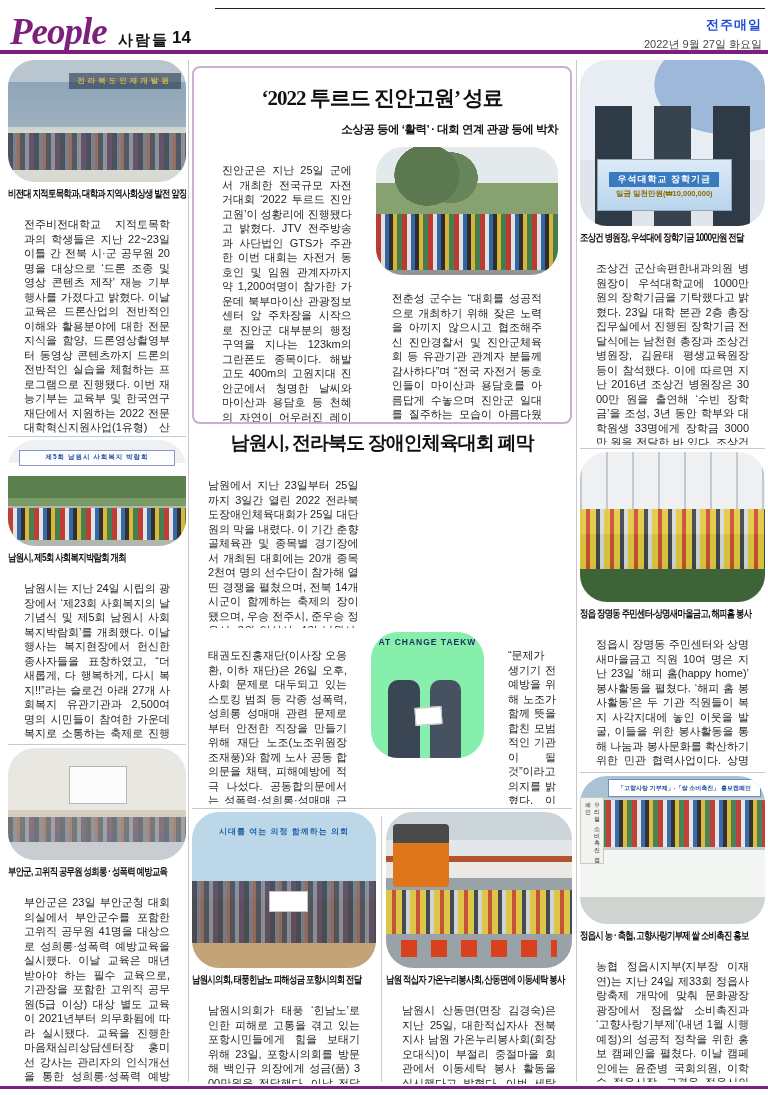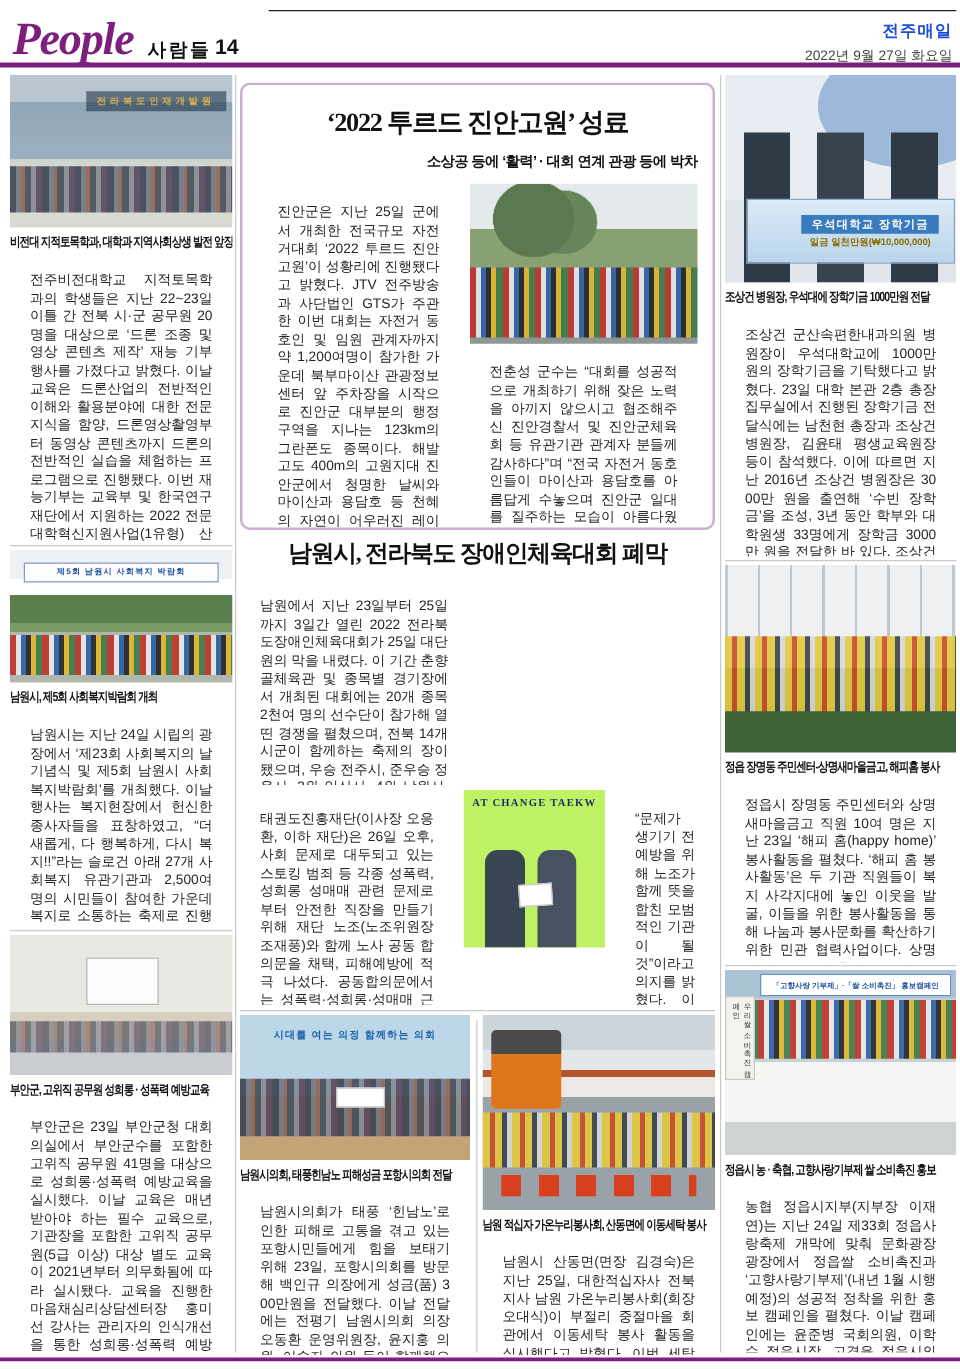--- a/index.html
+++ b/index.html
@@ -27,21 +27,21 @@
   .feature-box{box-sizing:border-box;width:100%;height:100%;border:2px solid #cbaed2;
                border-radius:8px;padding:8px 12px;overflow:hidden;}
   .feature-head{font-family:"Liberation Serif",serif;font-weight:bold;font-size:21px;
                 letter-spacing:-1px;text-align:center;margin:8px 0 10px;white-space:nowrap;color:#111;}
   .feature-sub{font-size:11.5px;font-weight:bold;text-align:right;margin:0 0 10px;color:#111;letter-spacing:-0.5px;}
   .cols{display:flex;gap:8px;}
   .c47{width:47%;} .c53{width:53%;} .c48{width:48%;} .c52{width:52%;} .c31{width:31%;} .c22{width:22%;}
   .mid-head{font-family:"Liberation Serif",serif;font-weight:bold;text-align:center;
             letter-spacing:-1px;margin:0 0 6px;white-space:nowrap;color:#111;}
   
-  .ph{position:relative;overflow:hidden;background:#dfe3e6;width:100%;}
+  .ph{position:relative;overflow:hidden;background:#dfe3e6;width:100%;border-radius:27px;}
   .crowd{position:absolute;left:0;right:0;opacity:.9;
     background:repeating-linear-gradient(90deg,#3c4250 0 5px,#707682 5px 9px,#93604e 9px 12px,#434b58 12px 17px,#848a90 17px 21px,#57445e 21px 26px);}
   .crowd-bright{background:repeating-linear-gradient(90deg,#c03028 0 5px,#e8e8e8 5px 9px,#2a5fa8 9px 13px,#222 13px 17px,#e0b62a 17px 21px,#3c7a46 21px 26px);}
   .crowd-vest{background:repeating-linear-gradient(90deg,#e3c93c 0 6px,#cc4a2a 6px 10px,#e3c93c 10px 16px,#39414a 16px 20px,#d8d8d8 20px 24px);}
   .ph-l1{background:linear-gradient(180deg,#b9c6d0 0%,#b9c6d0 18%,#8fa6b8 18%,#9db0c0 55%,#cdd3cd 55%,#dee2da 70%,#d5d9d2 100%);}
   .ph-sign{position:absolute;top:11%;left:34%;right:3%;height:13%;background:rgba(22,42,62,.55);
            color:#d8b24a;font-size:7.5px;font-weight:bold;display:flex;align-items:center;justify-content:center;letter-spacing:3px;}
   .ph-l2{background:linear-gradient(180deg,#eef1f4 0 22%,#ffffff 22% 34%,#5b7f4e 34% 55%,#7a9a66 55% 62%,#b0b8ae 62% 100%);}
   .ph-banner{position:absolute;top:9%;left:6%;right:6%;height:14%;background:#fdfdff;border:1px solid #8899c0;
              color:#1f4fa0;font-size:6.5px;font-weight:bold;display:flex;align-items:center;justify-content:center;letter-spacing:1px;}
@@ -49,41 +49,41 @@
   .ph-screen{position:absolute;top:16%;left:34%;width:32%;height:32%;background:#fbfbfb;border:1px solid #b5b5b5;}
   .ph-feature{background:
       radial-gradient(ellipse 18% 24% at 28% 22%,#5b7850 0 99%,transparent 100%),
       radial-gradient(ellipse 15% 20% at 41% 24%,#66855a 0 99%,transparent 100%),
       linear-gradient(180deg,#e4eaec 0 28%,#87a171 28% 52%,#8f9795 52% 100%);}
   .ph-m2{background:linear-gradient(180deg,#e3e6ea 0 38%,#caa36b 38% 100%);}
   .win{position:absolute;top:0;left:0;right:0;height:34%;opacity:.5;
        background:repeating-linear-gradient(90deg,#fff 0 10px,#96a0af 10px 20px);}
   .line-b{position:absolute;left:0;right:0;bottom:10%;height:2px;background:#2d6cb5;}
   .line-g{position:absolute;left:0;right:0;bottom:5%;height:2px;background:#2a8f5a;}
-  .ph-m3{background:#bef264;font-family:Liberation Serif, serif;}
+  .ph-m3{background:#86efac;}
   .wall-text{position:absolute;top:4%;left:2%;right:2%;color:#1b2d5e;font-weight:bold;font-size:8.5px;
              letter-spacing:1px;text-align:center;white-space:nowrap;overflow:hidden;}
   .fig{position:absolute;bottom:0;height:62%;border-radius:10px 10px 0 0;}
   .fig1{left:15%;width:28%;background:#3a4654;}
   .fig2{left:52%;width:28%;background:#46525f;}
   .cert{position:absolute;bottom:26%;left:39%;width:22%;height:13%;background:#fff;border:1px solid #c5c5c5;transform:rotate(-4deg);}
   .ph-b1{background:linear-gradient(180deg,#bcd7e8 0 56%,#caa87c 56% 60%,#c2a477 60% 100%);}
   .backdrop-text{position:absolute;top:9%;left:4%;right:4%;text-align:center;color:#1e5fa8;
                  font-size:8px;font-weight:bold;letter-spacing:1px;}
   .ph-b2{background:linear-gradient(180deg,#ccd5da 0 18%,#e4e7e9 18% 28%,#b2552e 28% 32%,#ece9e4 32% 42%,#98a2a7 42% 100%);}
   .excavator{position:absolute;left:4%;top:8%;width:30%;height:40%;border-radius:4px;
              background:linear-gradient(180deg,#4a4a4a 0 30%,#e0761c 30% 100%);}
   .basins{position:absolute;bottom:7%;left:8%;right:8%;height:11%;
           background:repeating-linear-gradient(90deg,#d8401f 0 16px,transparent 16px 30px);}
   .ph-r1{background:radial-gradient(ellipse 40% 30% at 80% 15%,#9db8d8 0 99%,transparent 100%),
                     linear-gradient(180deg,#e7edf2 0 60%,#dfe5ea 60% 100%);}
   .fig-row{position:absolute;bottom:0;left:0;right:0;height:72%;
     background:linear-gradient(90deg,transparent 0 8%,#2e3a46 8% 28%,transparent 28% 40%,#37434f 40% 60%,transparent 60% 72%,#2e3a46 72% 92%,transparent 92% 100%);}
   .check{position:absolute;bottom:9%;left:9%;width:72%;height:30%;background:linear-gradient(180deg,#dceaf6,#b9d4ec);
-         border:1px solid #8fa8c0;display:flex;flex-direction:column;align-items:center;justify-content:center;gap:2px;padding-left:32px;}
+         border:1px solid #8fa8c0;display:flex;flex-direction:column;align-items:center;justify-content:center;gap:2px;}
   .check-l1{background:#3a7abf;color:#fff;font-size:9px;font-weight:bold;padding:1px 8px;letter-spacing:1px;white-space:nowrap;}
   .check-l2{color:#8a6d00;font-size:7.5px;font-weight:bold;white-space:nowrap;}
   .ph-r2{background:linear-gradient(180deg,#eef0f2 0 55%,#557a45 55% 75%,#3e6336 75% 100%);}
   .arcs{position:absolute;top:0;left:0;right:0;height:55%;opacity:.45;
         background:repeating-linear-gradient(90deg,#8d99a5 0 2px,transparent 2px 26px);}
   .ph-r3{background:linear-gradient(180deg,#aac3d4 0 15%,#c9cfd2 15% 50%,#f4f6f3 50% 82%,#cfd4d0 82% 100%);}
   .r3-top{position:absolute;top:2%;left:15%;right:2%;height:11%;background:#fff;border:1px solid #6a8fc8;
           color:#1f4fa0;font-size:6px;font-weight:bold;display:flex;align-items:center;justify-content:center;white-space:nowrap;overflow:hidden;}
   .r3-main{position:absolute;top:51%;left:9%;right:2%;height:29%;background:#fdfdf8;border:2px solid #3a9a55;
            display:flex;flex-direction:column;align-items:center;justify-content:center;gap:1px;}
@@ -198,21 +198,21 @@
         </div>
       </div>
       <div class="c22">
         <p class="body-text">“문제가 생기기 전 예방을 위해 노조가 함께 뜻을 합친 모범적인 기관이 될 것”이라고 의지를 밝혔다. 이에 민주노총 태권도진흥재단지부 조재풍 지부장은 “재단이 적극 나서 안전한 직장을 만들어보자는데 뜻을 같이 한 만큼 직원들도 성범죄로 부터 청정하고 안전한 직장을 완성하기 위해 함께 할 것”이라고 동참의사를 밝혔다.</p>
 
       </div>
     </div>
   </section>
 
   <section class="art" id="art-b1">
-    <div class="ph ph-b1" style="height:116px;">
+    <div class="ph ph-b1" style="height:156px;">
       <span class="backdrop-text">시대를 여는 의정 함께하는 의회</span>
       <span class="crowd" style="bottom:16%;height:40%;"></span>
       <span class="cert" style="bottom:36%;left:42%;width:20%;height:12%;transform:none;"></span>
     </div>
     <h3>남원시의회, 태풍힌남노 피해성금 포항시의회 전달</h3>
     <p class="body-text">남원시의회가 태풍 ‘힌남노’로 인한 피해로 고통을 겪고 있는 포항시민들에게 힘을 보태기 위해 23일, 포항시의회를 방문해 백인규 의장에게 성금(품) 300만원을 전달했다. 이날 전달에는 전평기 남원시의회 의장 오동환 운영위원장, 윤지홍 의원, 이숙자 의원 등이 함께했으며, 태풍 ‘힌남노’로 가장 많은 피해를 입은 지역인 포항시민들의 아픔을 함께하고자 남원시의회 18명 전원이 십시일반 뜻을 모았다. 전평기 남원시의회 의장은 “아픈 속은 어차피 사람이 알고 가장 시급한 것은 신속한 피해복구라는 점을 잘 알기에 미약하나마 도움이 되기를 바라는 마음에서 뜻을 모았다며, “하루빨리 일상으로 돌아가기를 기원한다”고 했다. 이에 백인규 포항시의회 의장은 “어려울 때 도움을 주신 남원시의회의 마음을 시민들에게 잘 전달하고 피해복구에도 최선을 다 하겠다”고 답했다.</p>
 
   </section>
 
   <section class="art" id="art-b2">

